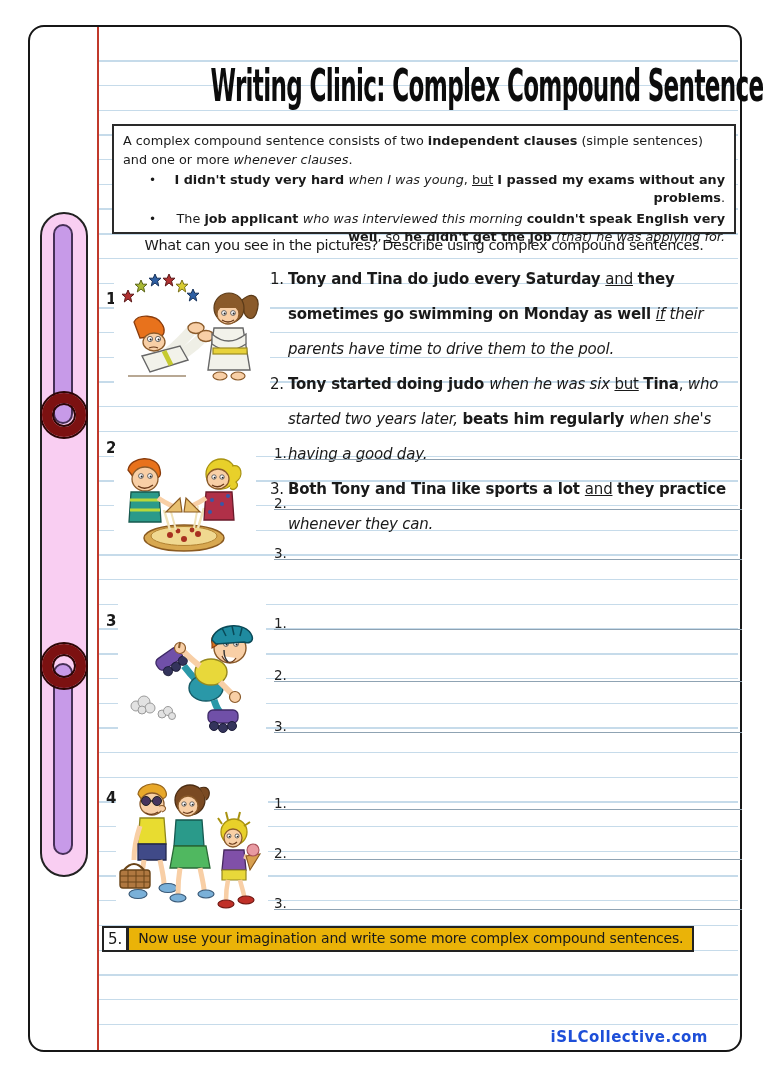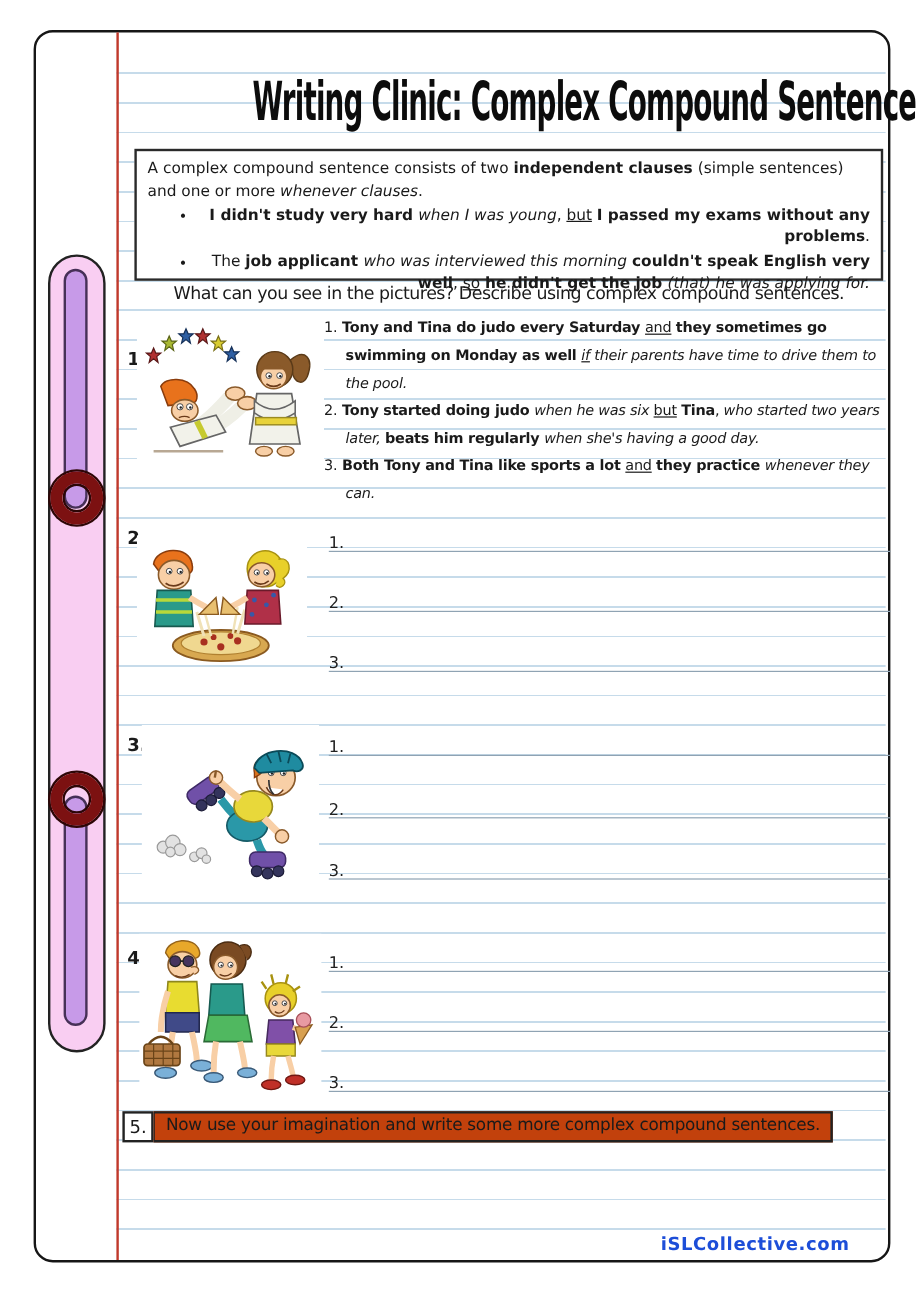--- a/index.html
+++ b/index.html
@@ -34,36 +34,36 @@
   .ib-bullet{display:flex;margin-top:2px;}
   .ib-bullet .dot{width:16px;margin-left:26px;flex:none;font-size:12px;}
   .ib-bullet .btxt{flex:1;line-height:18.2px;text-align:right;}
 
   .prompt{position:absolute;left:84px;top:210px;width:620px;font-size:14.5px;
           letter-spacing:-0.4px;z-index:2;text-align:center;}
 
   .secnum{position:absolute;left:76px;font-size:15px;font-weight:600;z-index:2;}
   .cartoon{position:absolute;z-index:2;}
 
-  .examples{position:absolute;left:240px;top:235px;width:476px;font-size:12px;
-            line-height:23px;letter-spacing:-0.2px;z-index:2;}
+  .examples{position:absolute;left:240px;top:235px;width:476px;font-size:15px;
+            line-height:35px;letter-spacing:-0.2px;z-index:2;}
   .ex{padding-left:18px;text-indent:-18px;margin:0;}
   .ex .exnum{margin-right:4px;}
 
   .blank{position:absolute;left:244px;width:468px;height:17px;
          border-bottom:1.5px solid #8fa3b3;z-index:2;}
   .blank .n{position:absolute;left:0;bottom:-2px;font-size:13.5px;color:#222;}
 
   .sg-b{font-weight:700;margin-top:38px;}
   .sg-i{font-style:italic;}
   .sg-u{text-decoration:underline;}
 
   .task5{position:absolute;left:72px;top:899px;display:flex;z-index:2;}
   .t5num{border:2px solid #222;background:#fff;padding:2px 4px;font-size:15px;}
-  .t5text{border:2px solid #222;border-left-width:1px;background:#c2410c;padding:2px 9px;
+  .t5text{border:2px solid #222;border-left-width:1px;background:#eab308;padding:2px 9px;
           font-size:14px;letter-spacing:-0.2px;white-space:nowrap;}
 
   .watermark{position:absolute;right:32px;top:1001px;font-size:15px;font-weight:700;
              color:#1d4ed8;letter-spacing:0.5px;z-index:2;}
 </style>
 </head>
 <body>
 
 <div class="sheet">
   <div class="rules"></div>

